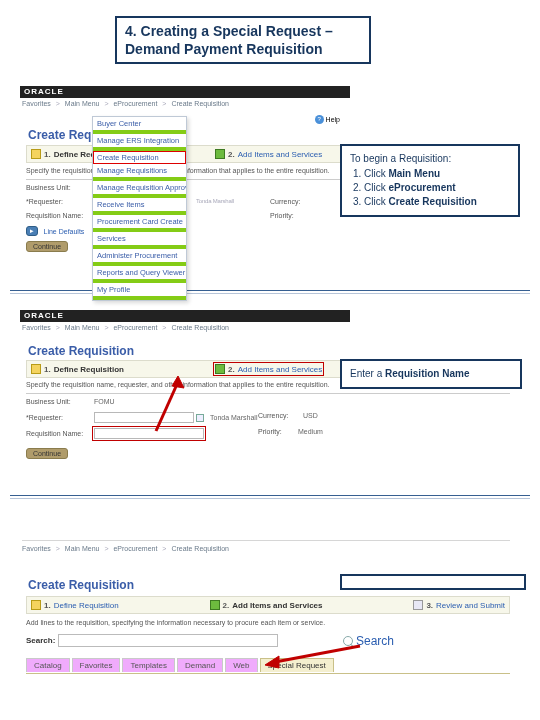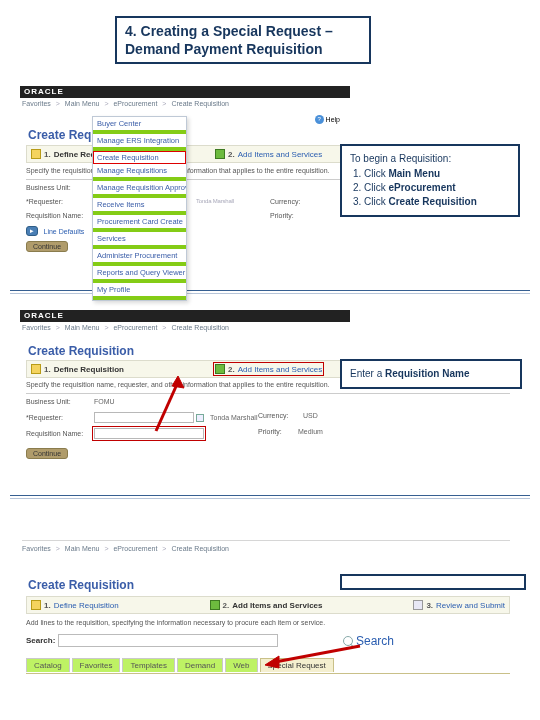--- a/index.html
+++ b/index.html
@@ -167,21 +167,21 @@
     background: #fff;
   }
   .tabbar {
     position: absolute;
     left: 26px;
     display: flex;
     gap: 2px;
     font-size: 8px;
   }
   .tabbar .tab {
-    background: #bef264;
+    background: #f0abfc;
     border: 1px solid #c9c9c9;
     border-bottom: none;
     padding: 2px 7px;
     color: #555;
   }
   .tabbar .tab.active {
     background: #f4efcf;
     border-color: #c9c088;
     color: #333;
   }

